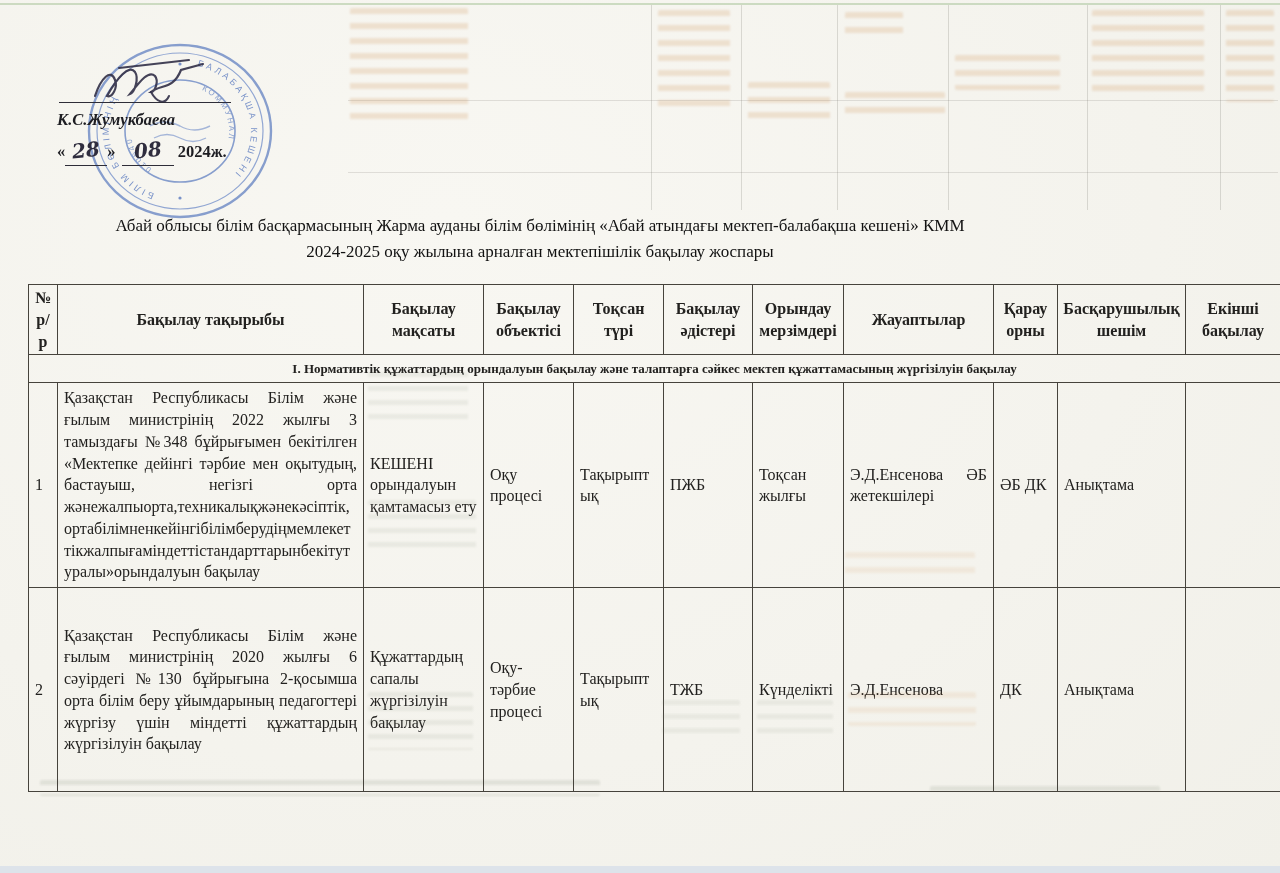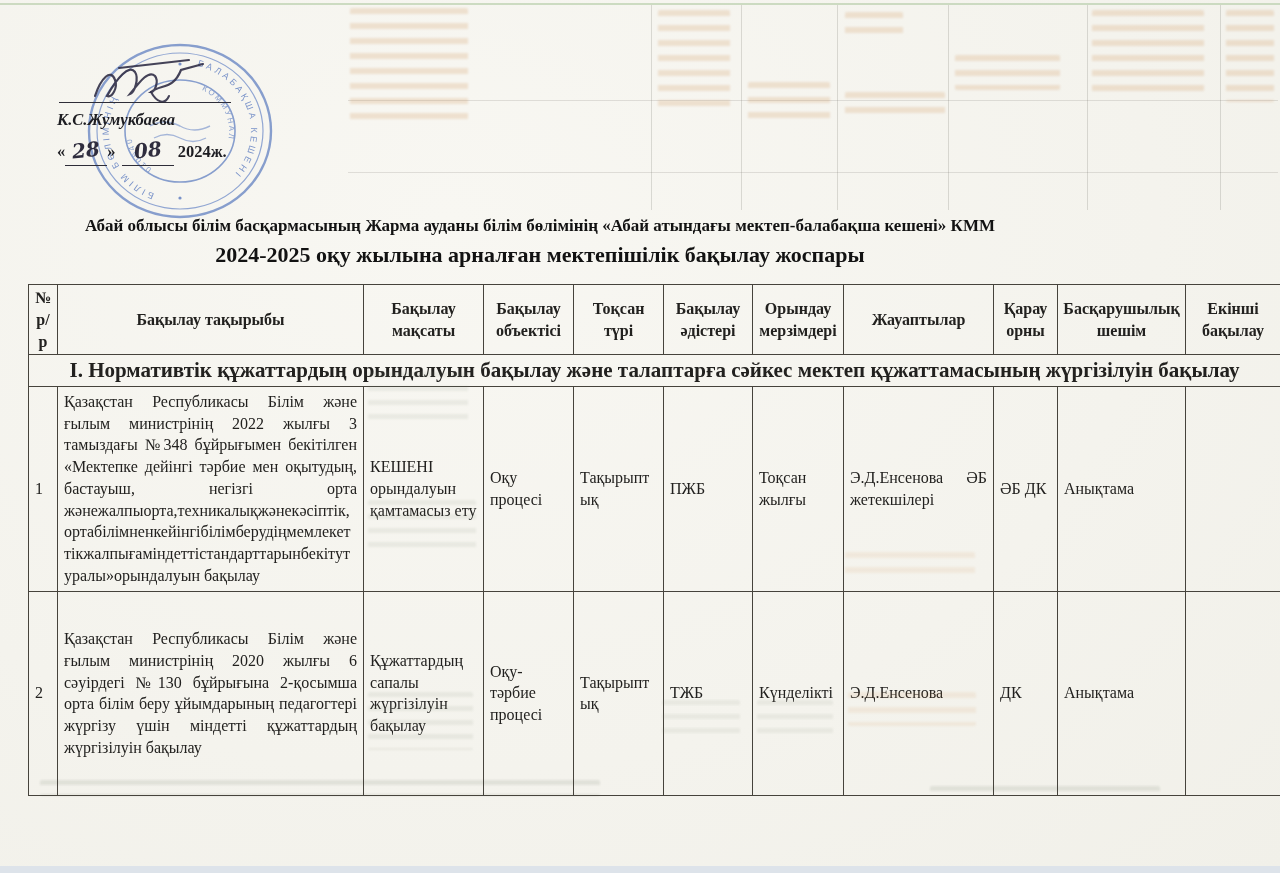--- a/index.html
+++ b/index.html
@@ -25,32 +25,32 @@
   .hand { font-family:"DejaVu Serif", serif; font-style:italic; font-size:20px;
     color:#2f2d3e; display:inline-block; transform:rotate(-6deg); }
   .u-day { display:inline-block; min-width:42px; text-align:center; border-bottom:1.6px solid #2e2d38; }
   .u-month { display:inline-block; min-width:52px; text-align:center; border-bottom:1.6px solid #2e2d38; margin-left:6px; }
 
   
   .stamp { position:absolute; left:84px; top:40px; z-index:2; opacity:.82; filter:blur(.4px); }
 
   
   .doc-title { position:absolute; left:0; top:216px; width:1080px; text-align:center;
-    color:#121212; font-weight:bold; z-index:3; }
+    color:#121212; font-weight:normal; z-index:3; }
   .doc-title .t1 { font-size:17px; margin:0 40px 6px 40px; }
-  .doc-title .t2 { font-size:22px; }
+  .doc-title .t2 { font-size:17px; }
 
   
   .plan-table { position:absolute; left:28px; top:284px; width:1252px; z-index:3;
     border-collapse:collapse; table-layout:fixed; color:#22211f; }
   .plan-table th, .plan-table td {
     border:1.6px solid #46433c; padding:2px 6px; font-size:16px; line-height:1.36;
     vertical-align:middle; overflow:hidden; }
   .plan-table th { font-weight:bold; text-align:center; height:50px; padding:2px 3px; }
-  .section-row td { font-weight:bold; text-align:center; font-size:21px; height:25px; padding:1px; }
+  .section-row td { font-weight:bold; text-align:center; font-size:13px; height:25px; padding:1px; }
   .cell-topic { text-align:justify; overflow-wrap:anywhere; line-height:1.42; padding:4px 7px; }
   .cell-goal, .cell-object, .cell-type, .cell-resp { text-align:justify; overflow-wrap:anywhere; }
   .cell-type { overflow-wrap:anywhere; word-break:break-all; }
   .row-body-1 td { height:200px; }
   .row-body-2 td { height:199px; }
   .plan-table td.cell-num { text-align:left; padding-left:6px; }
 
   
   .ghost, .ghost-v, .ghost-h { position:absolute; pointer-events:none; z-index:1; }
   .ghost { filter:blur(1.1px); border-radius:2px;

